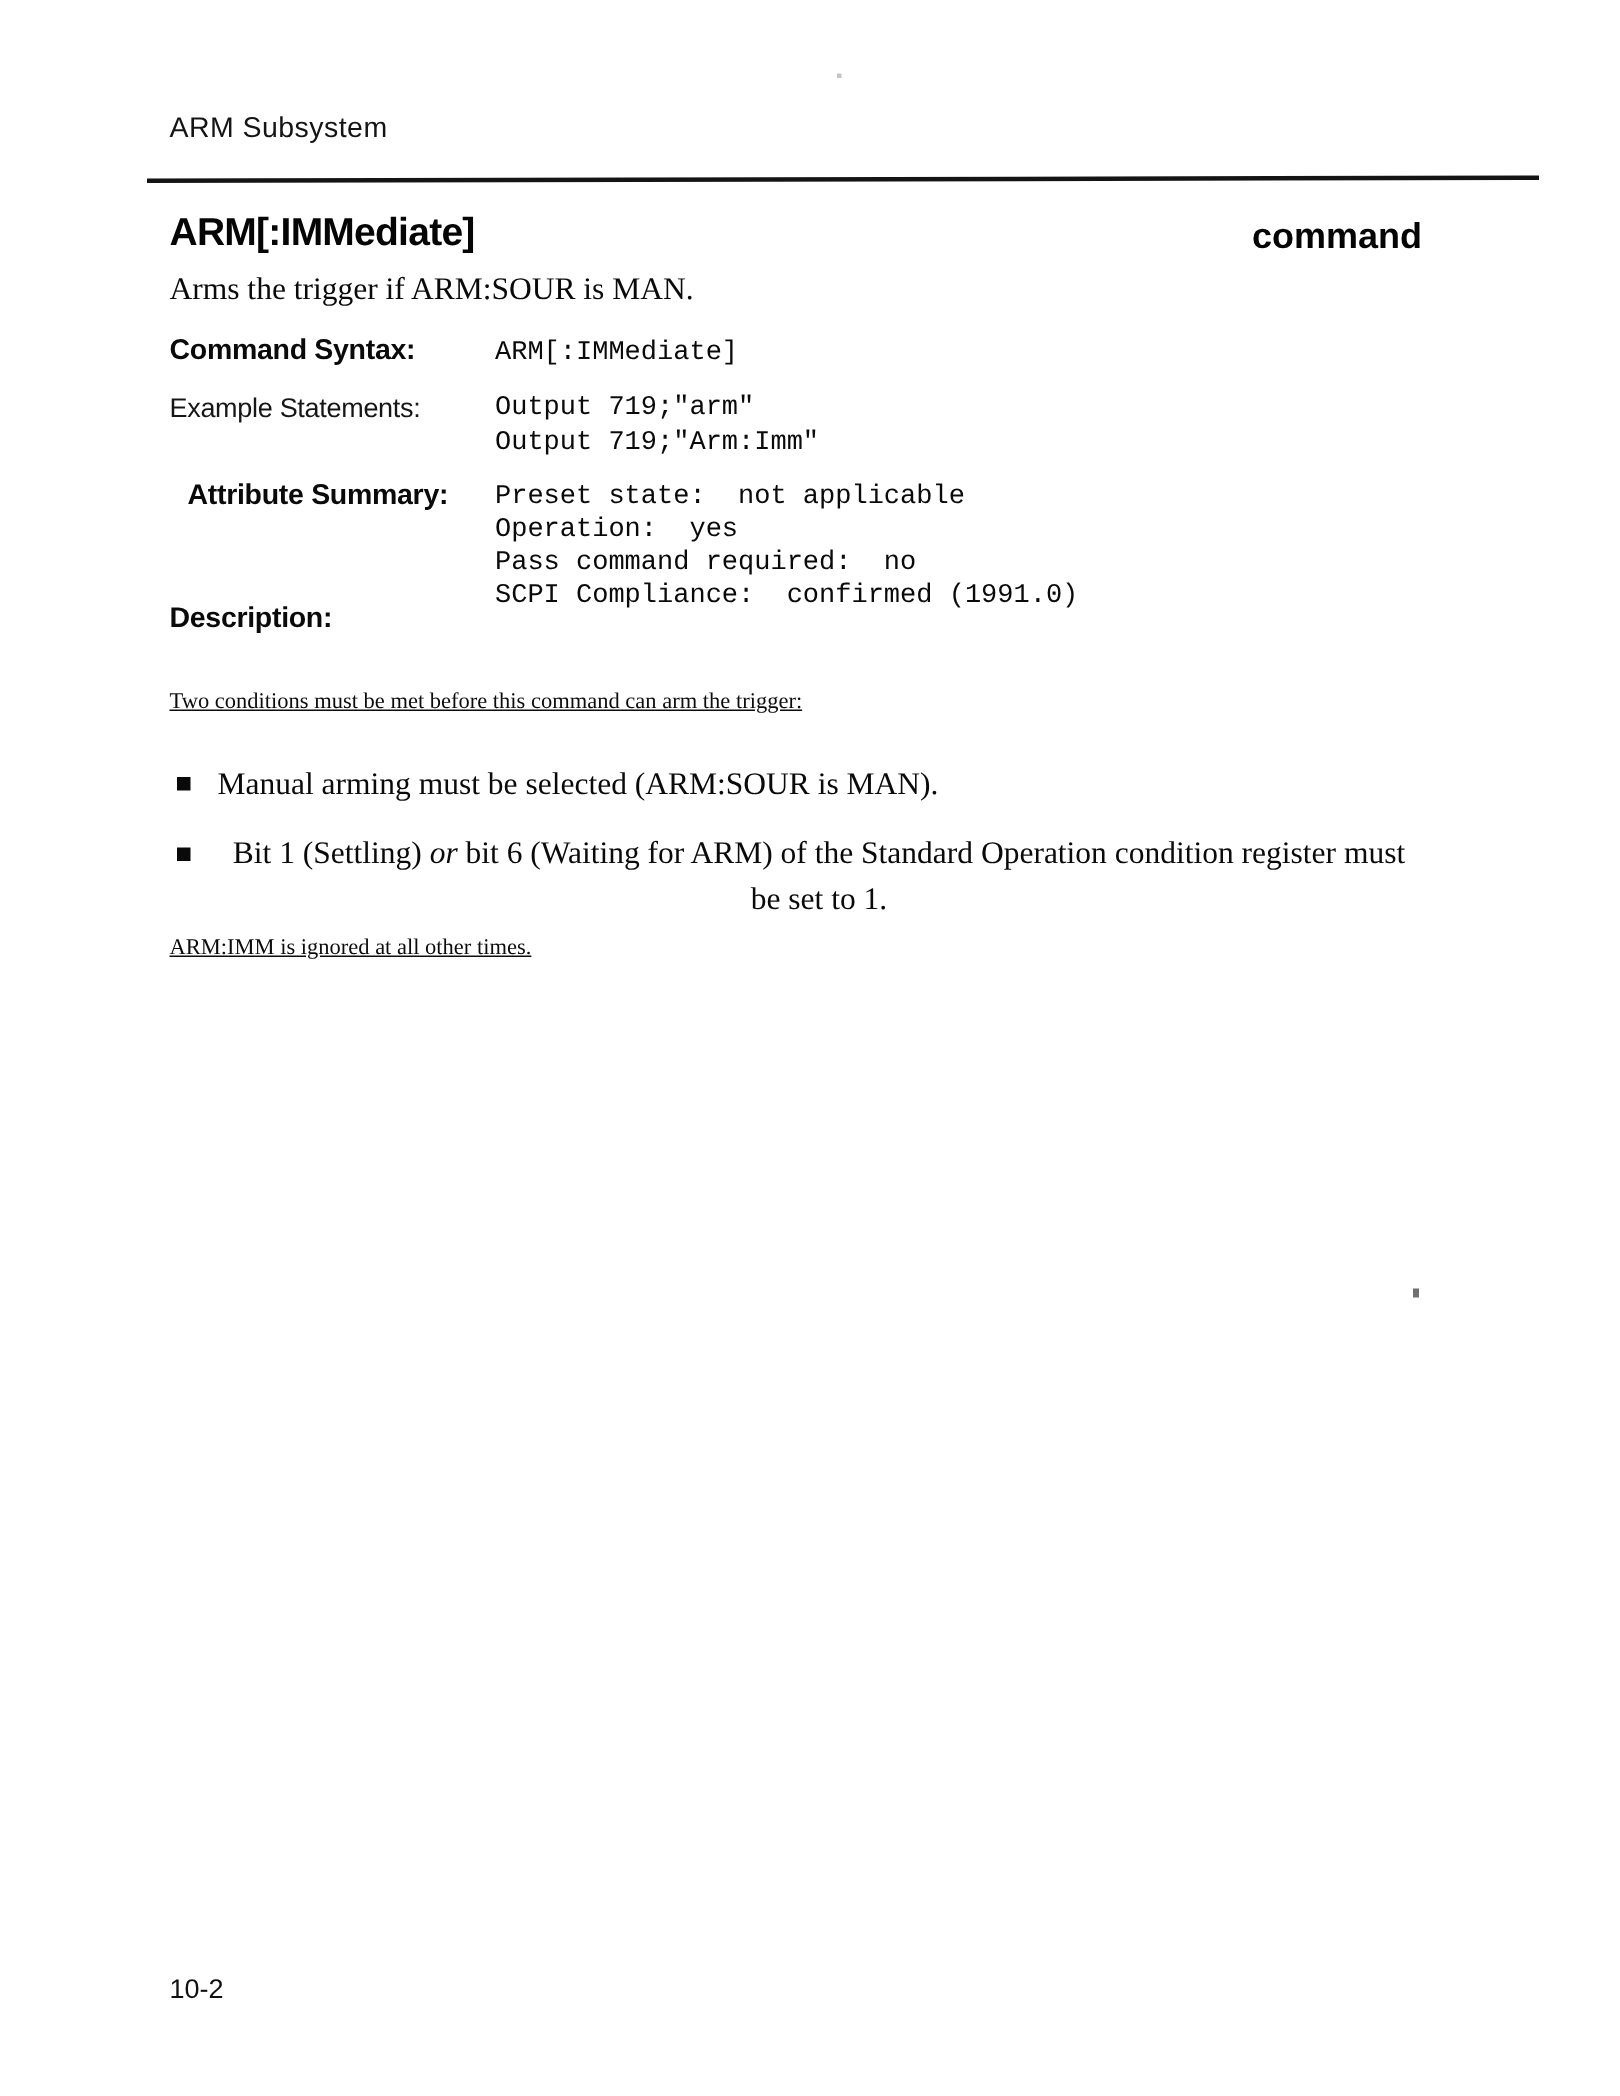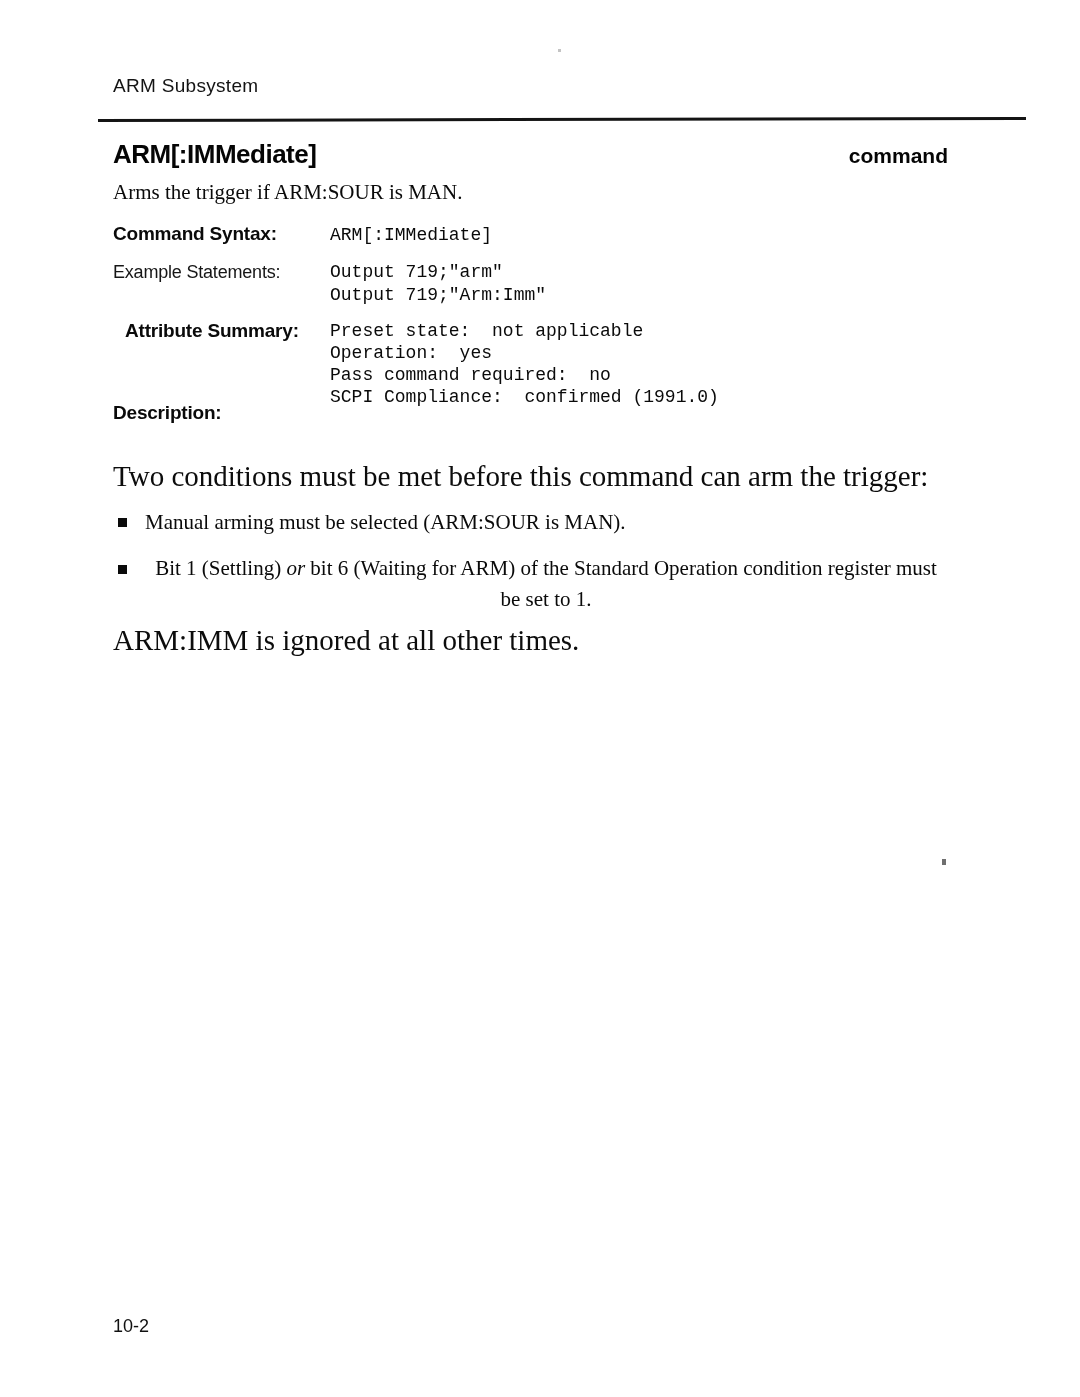--- a/index.html
+++ b/index.html
@@ -25,33 +25,33 @@
   .header-rule {
     left: 98px; top: 118px; width: 928px; height: 3px;
     background: #141414; transform: rotate(-0.12deg);
   }
   .doc-title {
     left: 113px; top: 139px;
     font-size: 26px; font-weight: bold; letter-spacing: -0.5px; color: #050505;
   }
   .cmd-type {
     right: 132px; top: 144px;
-    font-size: 21px; font-weight: bold; color: #050505;
+    font-size: 24px; font-weight: bold; color: #050505;
   }
   .summary { left: 113px; top: 180px; font-size: 21px; }
 
   .field-label-bold {
     left: 113px; font-size: 19px; font-weight: bold; letter-spacing: -0.2px;
   }
   .field-label-reg {
     left: 113px; font-size: 18px; letter-spacing: -0.2px; color: #161616;
   }
   .field-value { left: 330px; font-size: 18px; line-height: 22px; color: #0a0a0a; }
 
-  .para { left: 113px; font-size: 29px; color: #0c0c0c; }
+  .para { left: 113px; font-size: 15px; color: #0c0c0c; text-decoration: underline; }
 
   .bullet-square {
     left: 118px; width: 9px; height: 9px; background: #0a0a0a;
   }
   .bullet-text { left: 145px; font-size: 21px; line-height: 31px; }
   .bullet-text .it { font-style: italic; }
 
   .page-number { left: 113px; top: 1316px; font-size: 18px; color: #101010; }
 
   .speck-top   { left: 558px; top: 49px;  width: 3px; height: 3px; background: #c4c4c4; }

